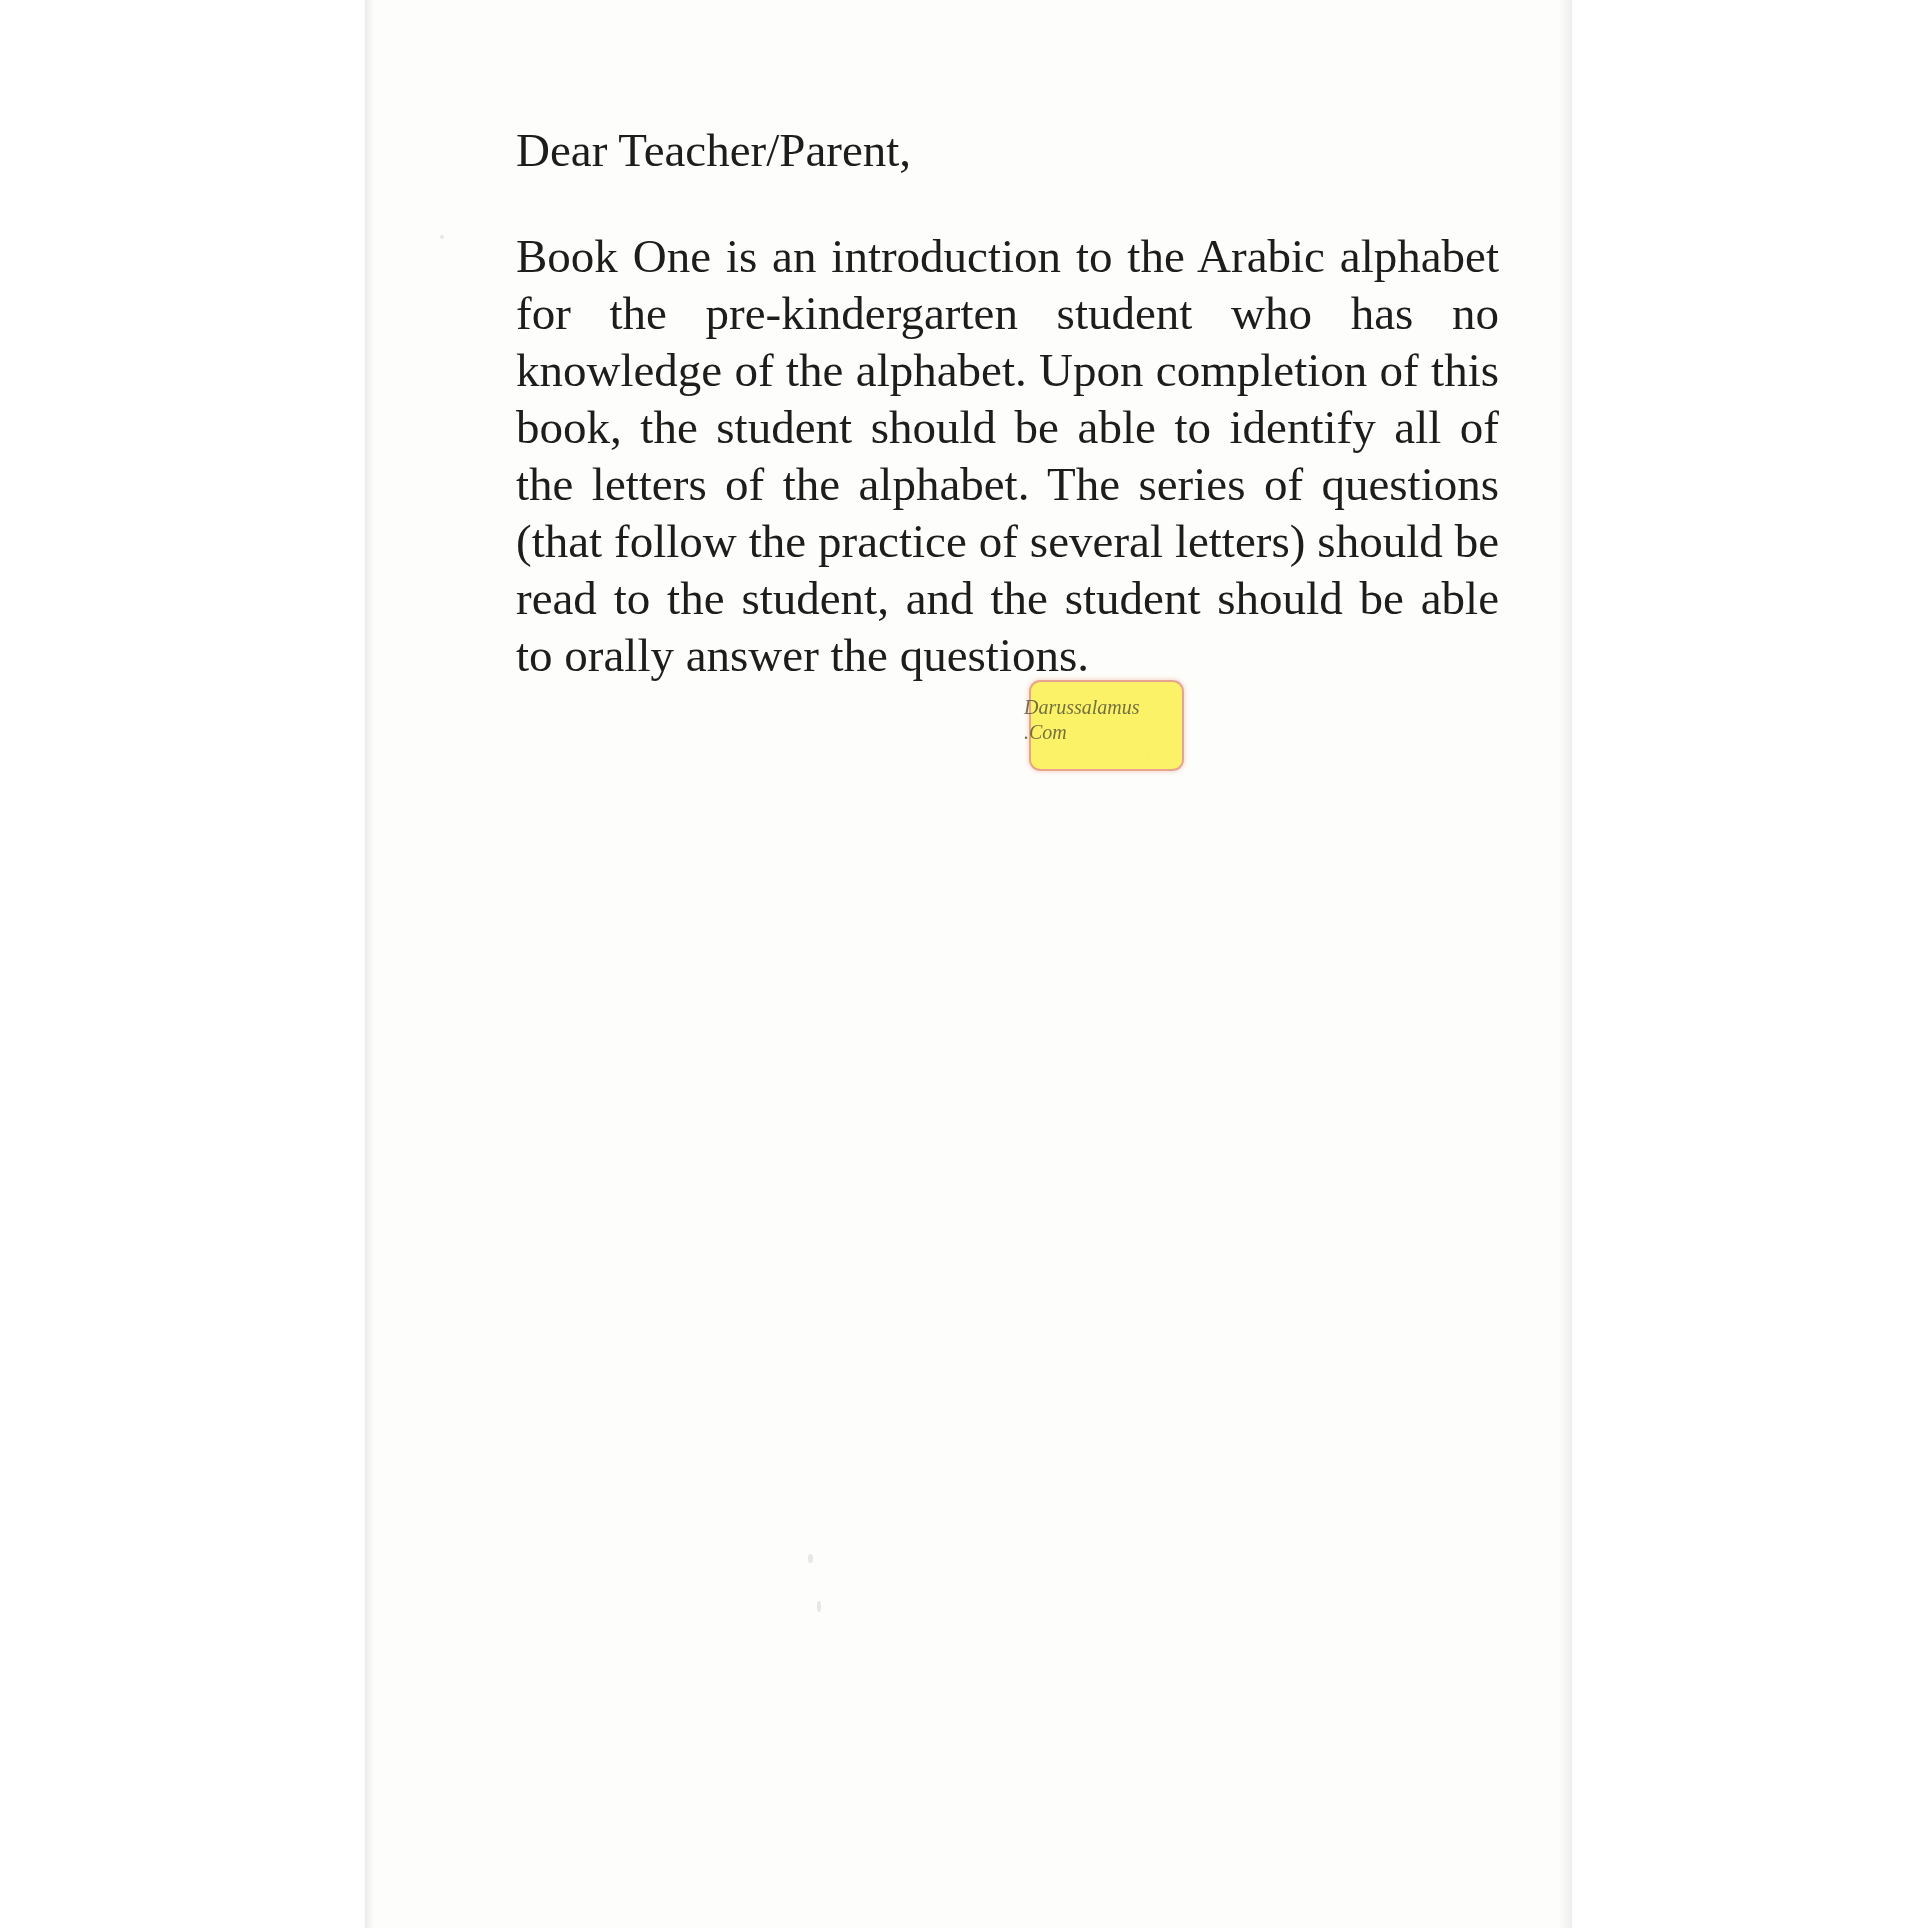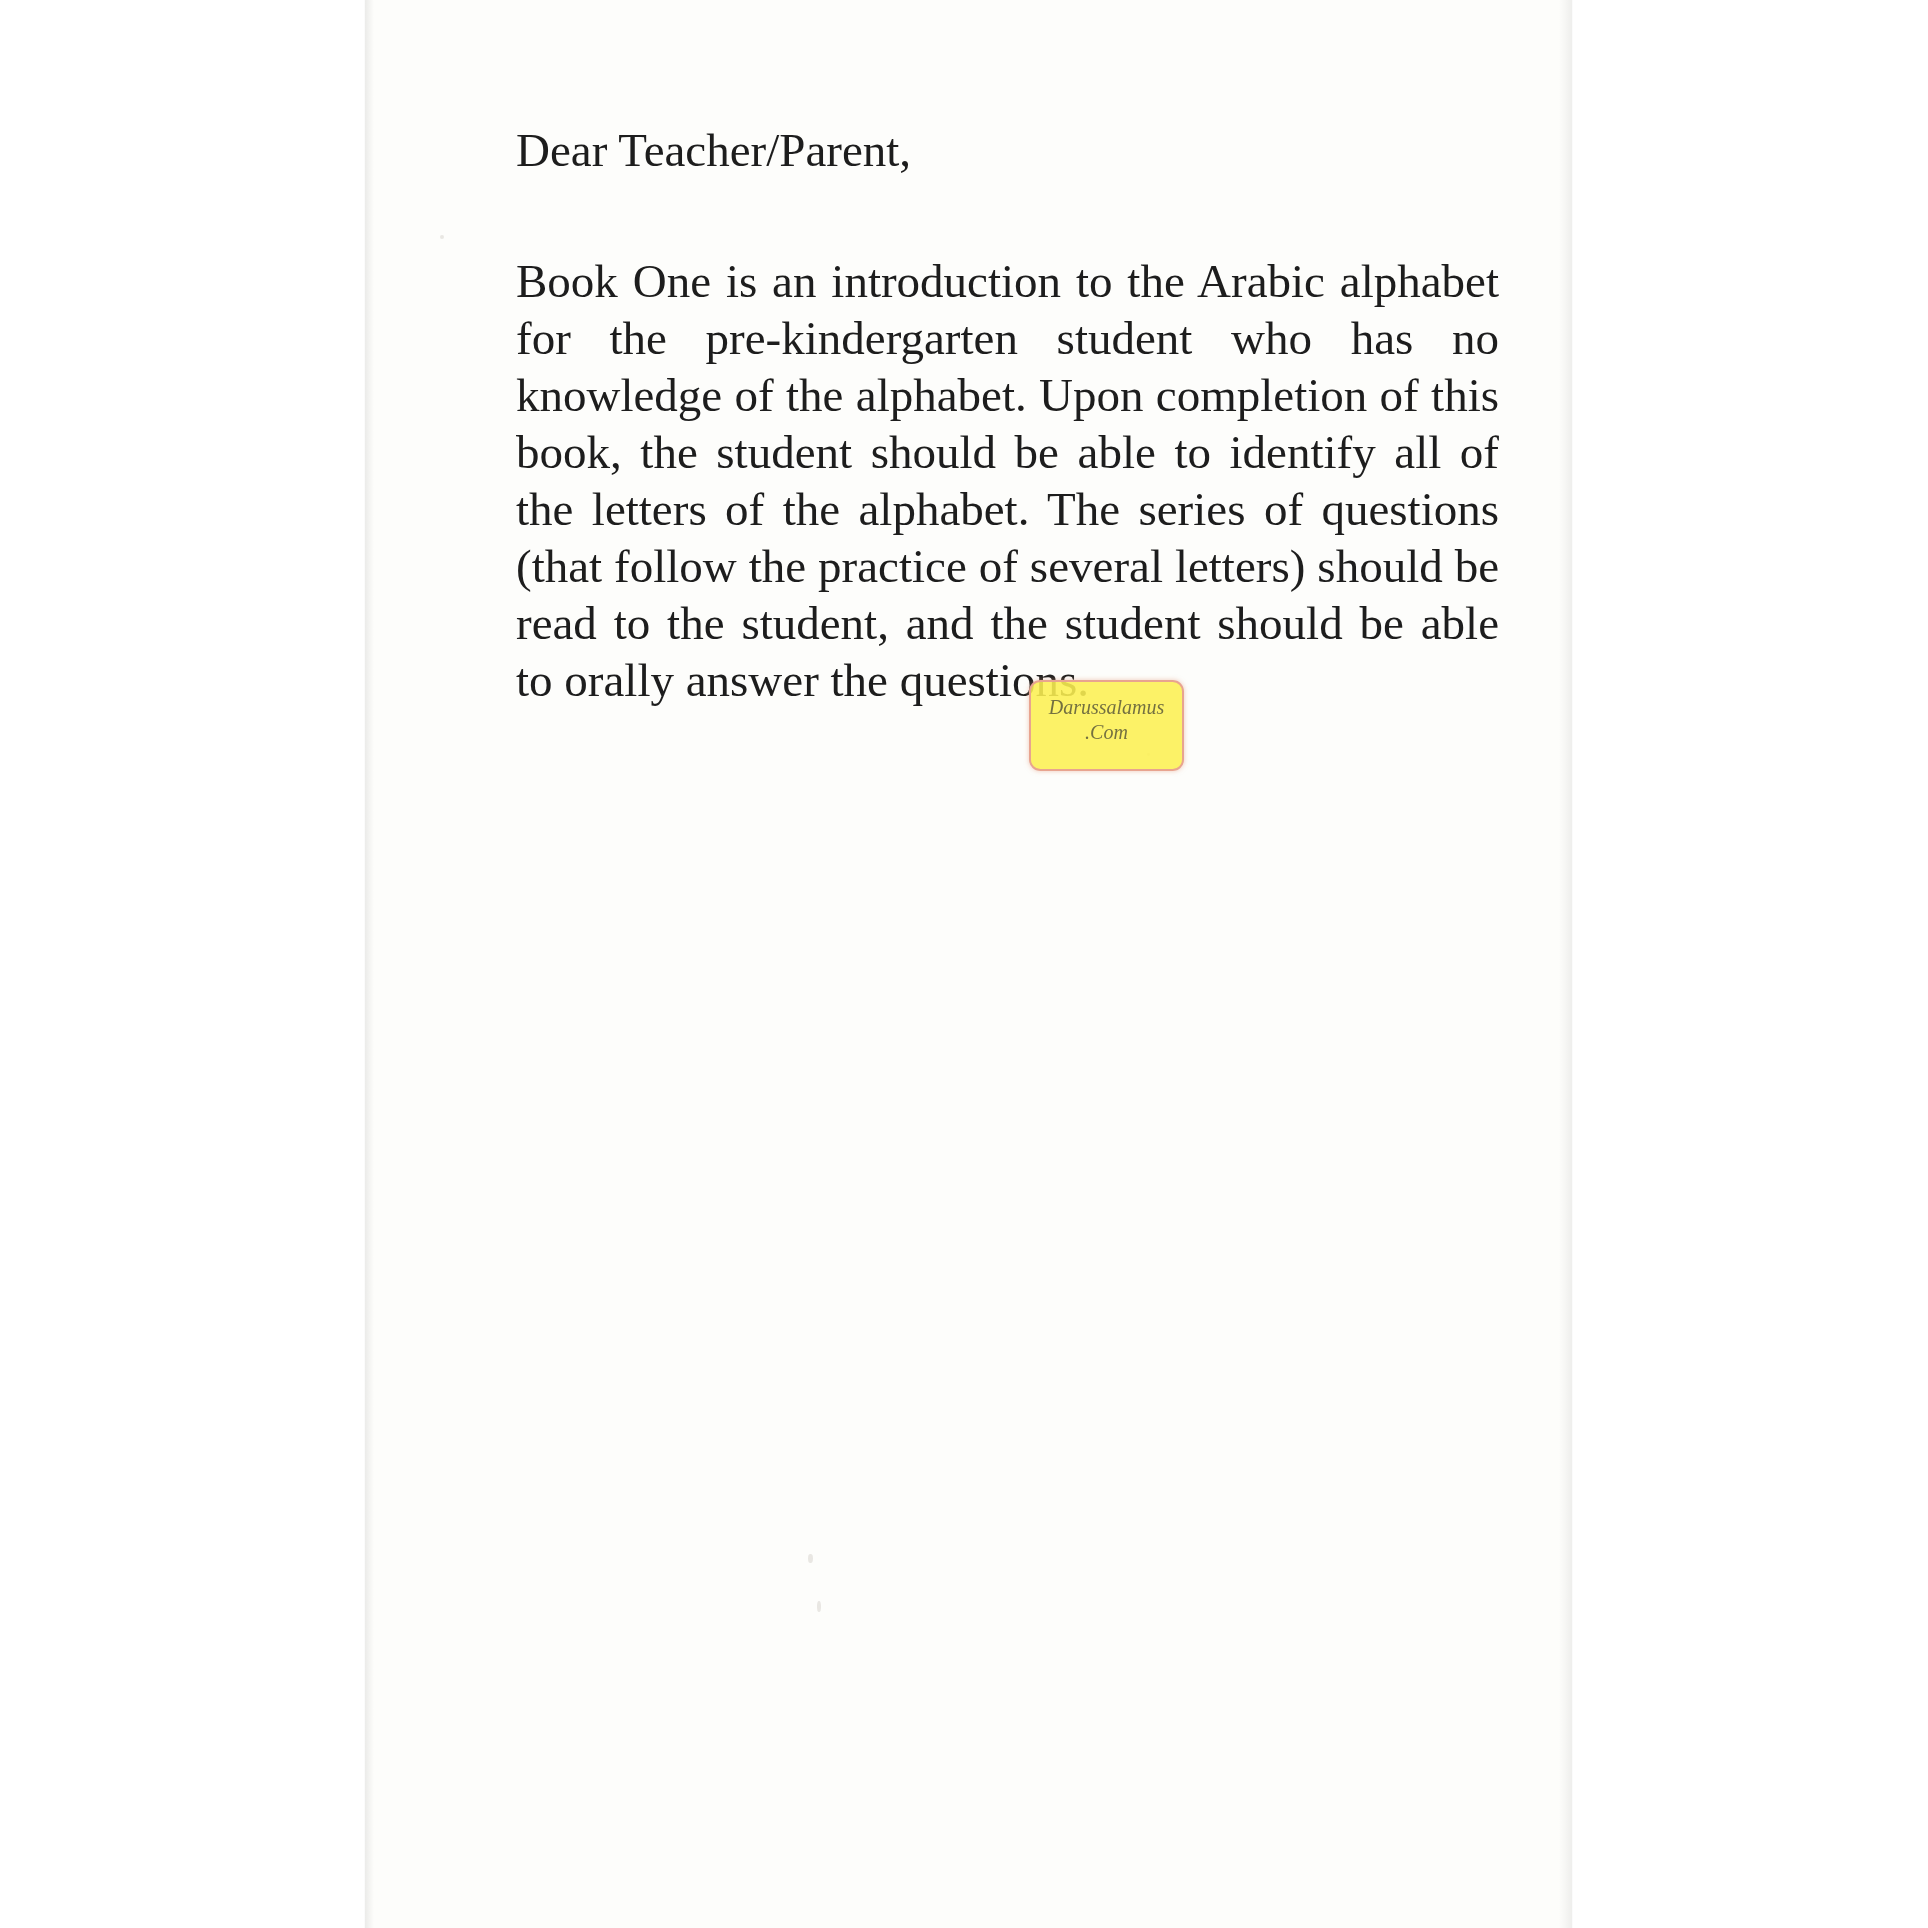--- a/index.html
+++ b/index.html
@@ -54,42 +54,41 @@
 
   .para {
     margin: 0 0 43px 0;
     text-align: justify;
     text-justify: inter-word;
   }
 
   
   .greeting {
     text-align: left;
-    margin-bottom: 74px;
+    margin-bottom: 49px;
   }
 
   
   .highlight-box {
     position: absolute;
     left: 664px;
     top: 680px;
     width: 151px;
     height: 87px;
     background: rgba(252, 240, 82, 0.88);
     border: 2.8px solid #e8a48f;
     border-radius: 11.3px;
     box-shadow: 0 0 5.6px rgba(230,160,130,0.55);
     z-index: 5;
   }
   .watermark {
     position: absolute;
     left: 659px;
     top: 695px;
     width: 165px;
-    text-align: center;
     font-family: "Liberation Serif", serif;
     font-style: italic;
     font-size: 20px;
     line-height: 24.5px;
     color: #5c5a3a;
     opacity: 0.85;
     z-index: 6;
     pointer-events: none;
   }
 

